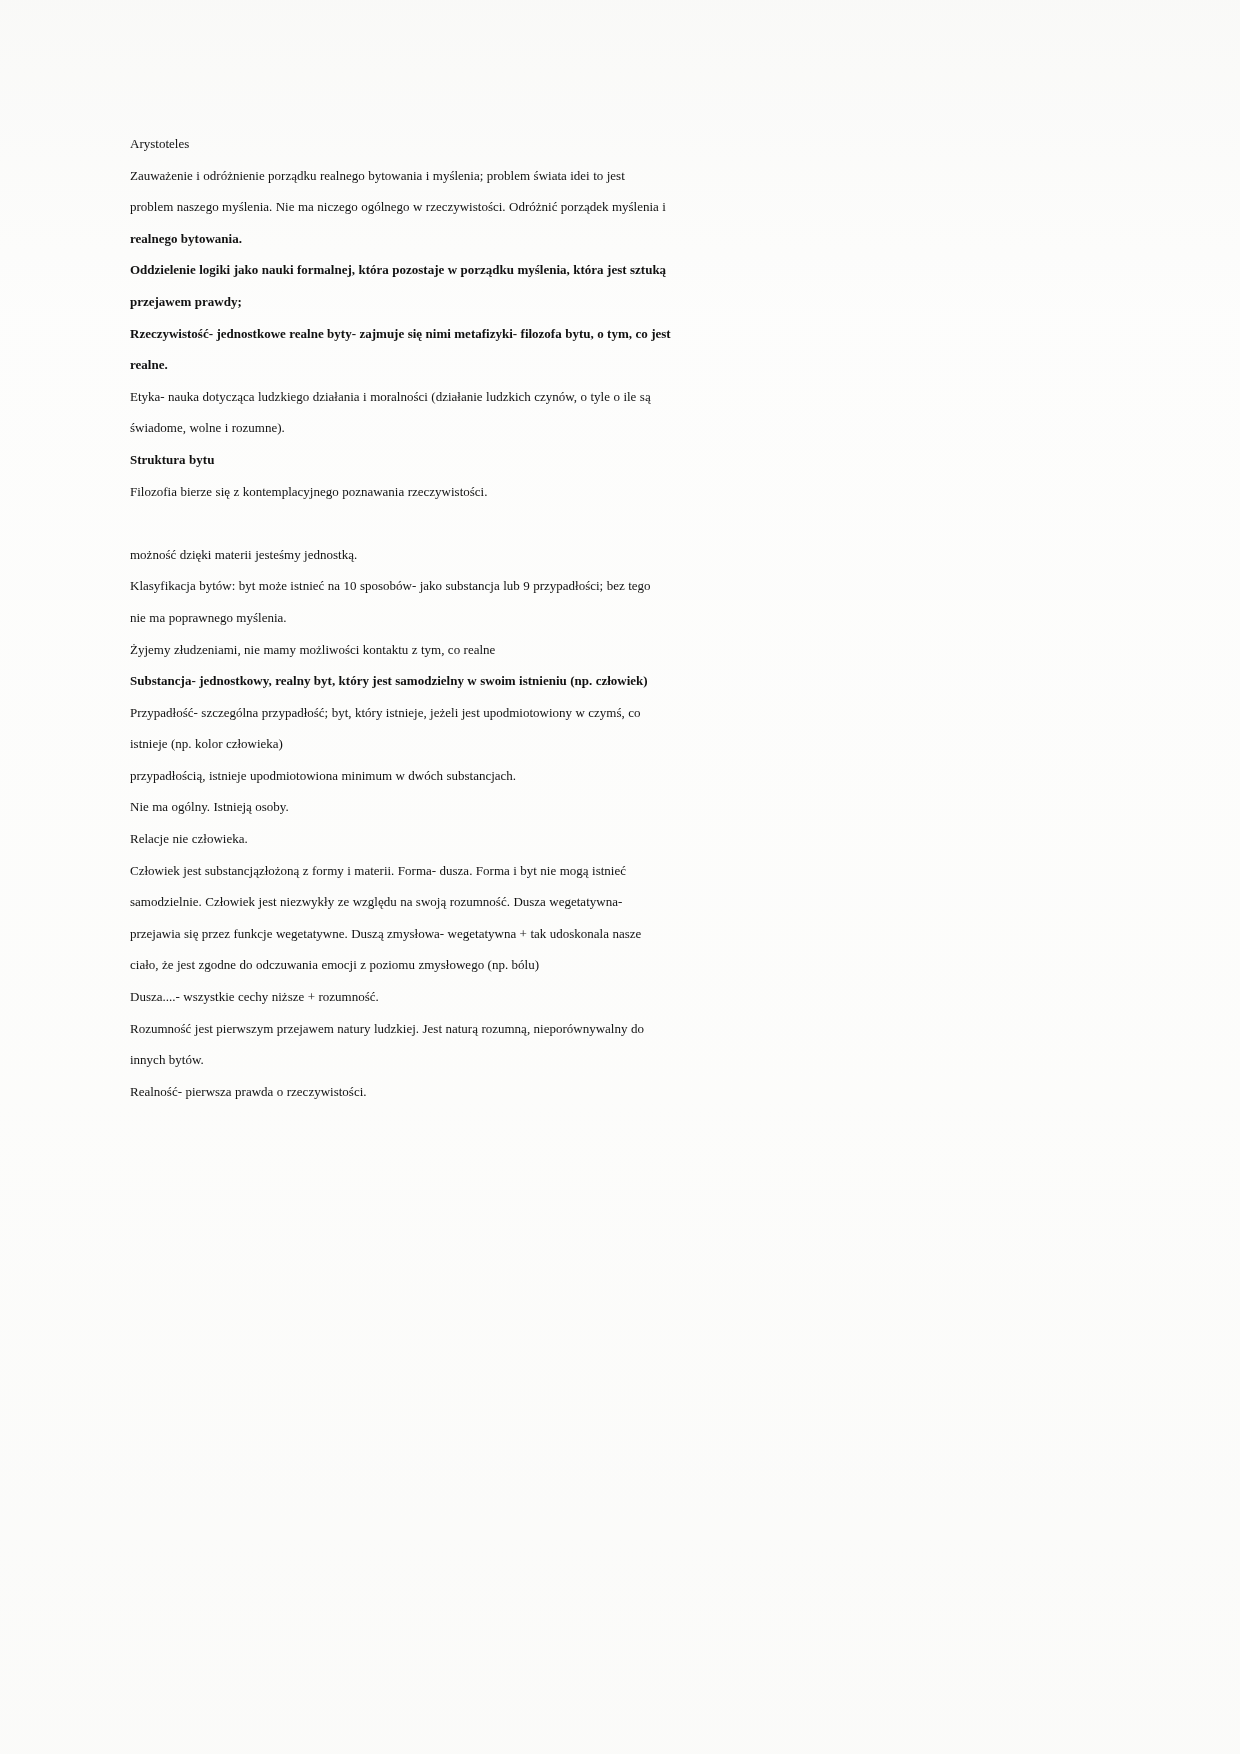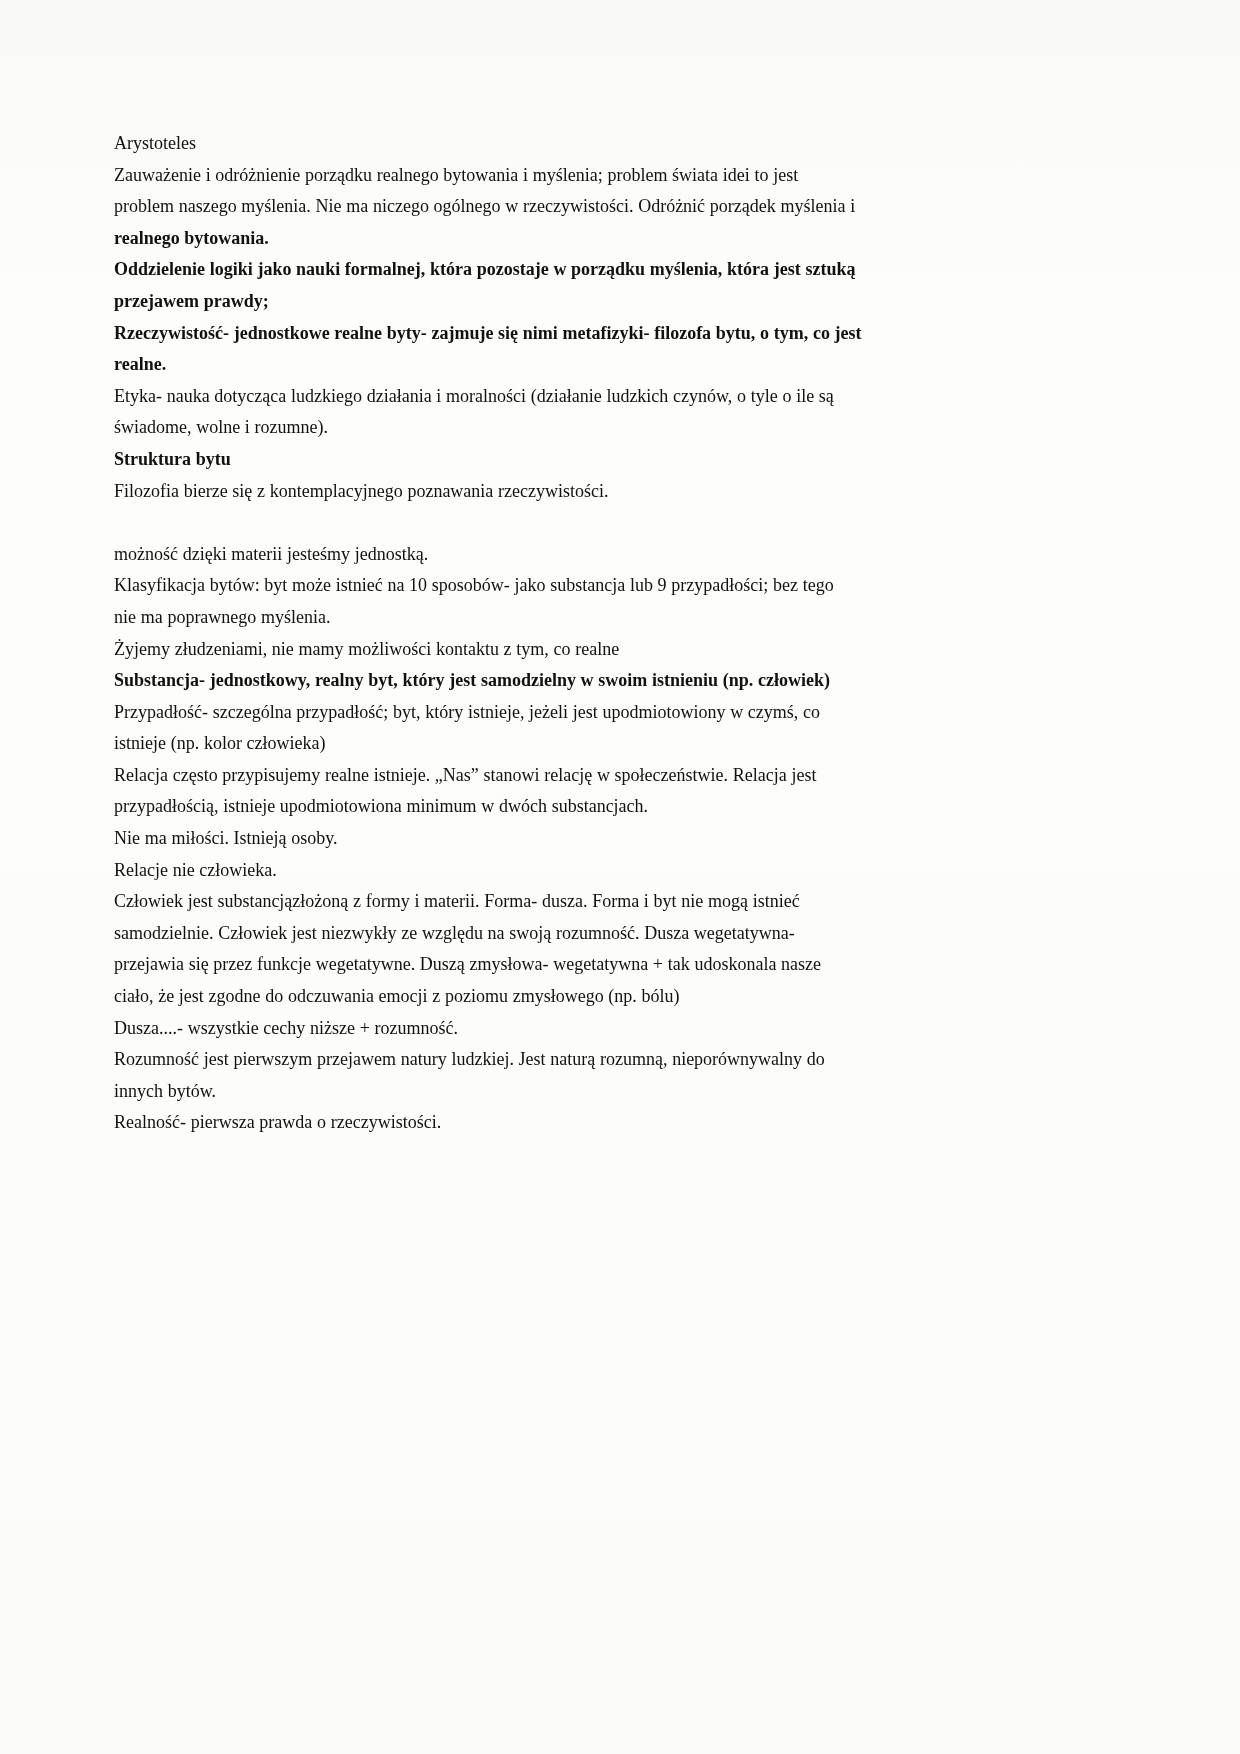--- a/index.html
+++ b/index.html
@@ -23,25 +23,25 @@
   
   #paper-texture {
     position: absolute;
     inset: 0;
     background:
       linear-gradient(180deg, rgba(246,246,244,0.55) 0%, rgba(252,252,251,0.25) 18%, rgba(250,250,248,0.3) 60%, rgba(248,248,246,0.5) 100%);
     pointer-events: none;
   }
   #text-body {
     position: absolute;
-    left: 114px;
+    left: 130px;
     top: 128px;
     width: 812px;
     color: #111111;
-    font-size: 18px;
+    font-size: 13px;
     line-height: 31.6px;
   }
   .ln {
     display: block;
     white-space: pre-wrap;
     letter-spacing: 0.0px;
     word-spacing: 0.2px;
   }
   .b { font-weight: 700; }
   .r { font-weight: 400; }
@@ -68,23 +68,22 @@
       <span class="ln b">Struktura bytu</span>
       <span class="ln r">Filozofia bierze się z kontemplacyjnego poznawania rzeczywistości.</span>
       <span class="spacer"></span>
       <span class="ln r">możność dzięki materii jesteśmy jednostką.</span>
       <span class="ln r">Klasyfikacja bytów: byt może istnieć na 10 sposobów- jako substancja lub 9 przypadłości; bez tego</span>
       <span class="ln r">nie ma poprawnego myślenia.</span>
       <span class="ln r">Żyjemy złudzeniami, nie mamy możliwości kontaktu z tym, co realne</span>
       <span class="ln b">Substancja- jednostkowy, realny byt, który jest samodzielny w swoim istnieniu (np. człowiek)</span>
       <span class="ln r">Przypadłość- szczególna przypadłość; byt, który istnieje, jeżeli jest upodmiotowiony w czymś, co</span>
       <span class="ln r">istnieje (np. kolor człowieka)</span>
-      <span class="ln r">Relacja często przypisujemy realne istnieje. „Nas” stanowi relację w społeczeństwie. Relacja jest</span>
       <span class="ln r">przypadłością, istnieje upodmiotowiona minimum w dwóch substancjach.</span>
-      <span class="ln r">Nie ma miłości. Istnieją osoby.</span>
+      <span class="ln r">Nie ma ogólny. Istnieją osoby.</span>
       <span class="ln r">Relacje nie człowieka.</span>
       <span class="ln r">Człowiek jest substancjązłożoną z formy i materii. Forma- dusza. Forma i byt nie mogą istnieć</span>
       <span class="ln r">samodzielnie. Człowiek jest niezwykły ze względu na swoją rozumność. Dusza wegetatywna-</span>
       <span class="ln r">przejawia się przez funkcje wegetatywne. Duszą zmysłowa- wegetatywna + tak udoskonala nasze</span>
       <span class="ln r">ciało, że jest zgodne do odczuwania emocji z poziomu zmysłowego (np. bólu)</span>
       <span class="ln r">Dusza....- wszystkie cechy niższe + rozumność.</span>
       <span class="ln r">Rozumność jest pierwszym przejawem natury ludzkiej. Jest naturą rozumną, nieporównywalny do</span>
       <span class="ln r">innych bytów.</span>
       <span class="ln r">Realność- pierwsza prawda o rzeczywistości.</span>
     </div>

